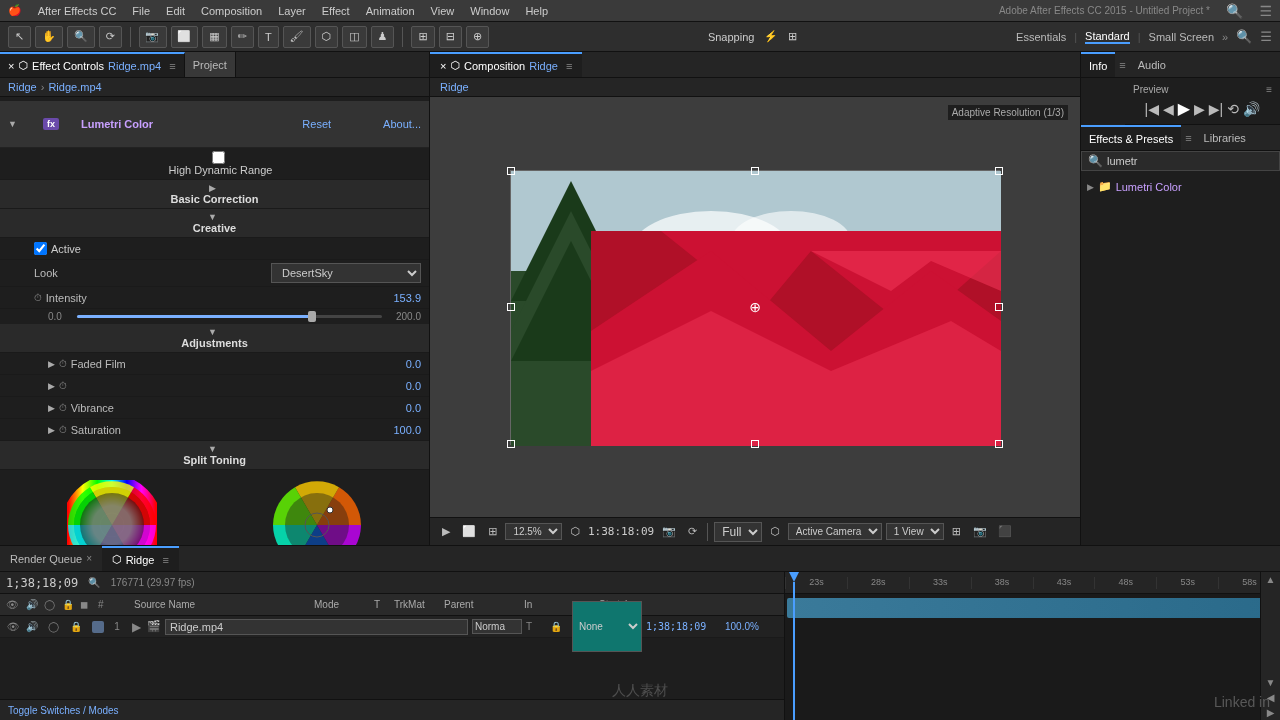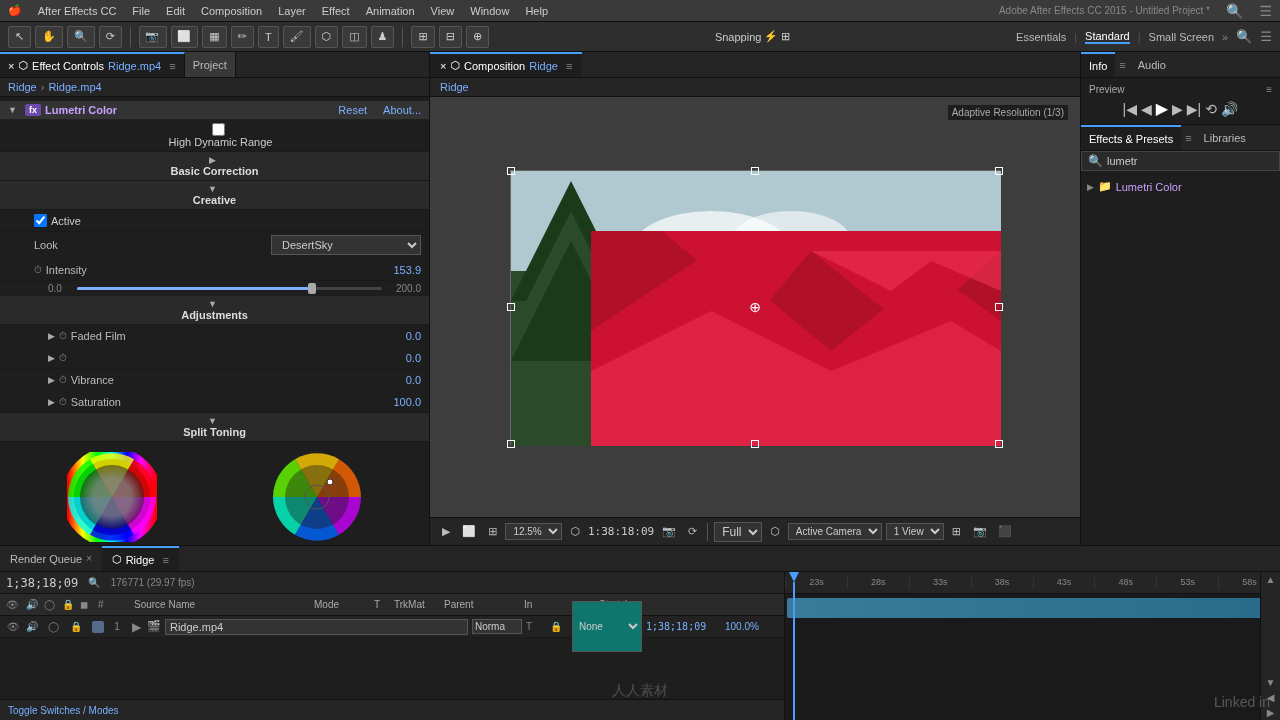--- a/index.html
+++ b/index.html
@@ -6,30 +6,30 @@
     body { background: #1a1a1a; color: #cccccc; font-family: 'Arial', sans-serif; font-size: 11px; overflow: hidden; width: 1280px; height: 720px; position: relative; }
 
     
     .menu-bar { background: #3a3a3a; height: 22px; display: flex; align-items: center; padding: 0 8px; gap: 16px; border-bottom: 1px solid #111; }
     .menu-bar span { color: #ccc; cursor: pointer; font-size: 11px; }
 
     
     .toolbar { background: #2e2e2e; height: 30px; display: flex; align-items: center; padding: 0 8px; gap: 4px; border-bottom: 1px solid #111; }
     .tool-btn { background: #3a3a3a; border: 1px solid #555; color: #ccc; padding: 2px 6px; font-size: 11px; cursor: pointer; border-radius: 2px; height: 22px; display: flex; align-items: center; }
     .tool-sep { width: 1px; height: 20px; background: #555; margin: 0 4px; }
-    .snapping-area { margin-left: auto; display: flex; align-items: center; gap: 3px; color: #ccc; font-size: 11px; }
+    .snapping-area { margin-left: auto; display: flex; align-items: center; gap: 10px; color: #ccc; font-size: 11px; }
 
     
     .left-panel { width: 430px; min-width: 430px; background: #1e1e1e; border-right: 1px solid #111; display: flex; flex-direction: column; overflow: hidden; }
     .left-panel-tabs { display: flex; background: #252525; border-bottom: 1px solid #111; height: 26px; }
     .left-tab { display: flex; align-items: center; padding: 0 8px; background: #383838; border-right: 1px solid #111; color: #bbb; font-size: 11px; cursor: pointer; gap: 4px; }
     .left-tab.active { background: #1e1e1e; color: #fff; border-top: 2px solid #4a9eff; }
     .left-content { flex: 1; overflow-y: auto; padding: 4px 0; }
 
-    .effect-header { display: flex; align-items: center; padding: 3px 8px; background: #333; border-bottom: 1px solid #222; gap: 4px; }
+    .effect-header { display: flex; align-items: center; padding: 17px 8px; background: #333; border-bottom: 1px solid #222; gap: 22px; }
     .effect-header .fx-badge { background: #6a4aaa; color: #fff; font-size: 9px; padding: 1px 4px; border-radius: 2px; font-weight: bold; }
     .effect-name { color: #c8a0ff; font-size: 11px; font-weight: bold; flex: 1; }
     .reset-btn { color: #7ab0ff; cursor: pointer; font-size: 11px; }
     .about-btn { color: #7ab0ff; cursor: pointer; font-size: 11px; }
 
     .effect-row { display: flex; align-items: center; padding: 3px 8px; border-bottom: 1px solid #1a1a1a; min-height: 22px; }
     .effect-indent1 { padding-left: 20px; flex-direction: column; }
     .effect-indent2 { padding-left: 34px; }
     .effect-indent3 { padding-left: 48px; }
 
@@ -84,21 +84,21 @@
     .comp-tool-btn { color: #bbb; background: transparent; border: none; cursor: pointer; font-size: 11px; padding: 2px 4px; display: flex; align-items: center; }
     .zoom-select { background: #333; border: 1px solid #555; color: #ccc; font-size: 10px; padding: 1px 3px; }
     .time-display { color: #ccc; font-size: 11px; font-family: monospace; }
     .full-select { background: #333; border: 1px solid #555; color: #ccc; font-size: 12px; padding: 1px 3px; }
     .camera-select { background: #333; border: 1px solid #555; color: #ccc; font-size: 10px; padding: 1px 3px; }
     .toolbar-sep { width: 1px; height: 18px; background: #555; margin: 0 2px; }
 
     
     .right-panel { width: 200px; min-width: 200px; background: #1e1e1e; border-left: 1px solid #111; display: flex; flex-direction: column; }
 
-    .preview-section { padding: 6px 8px; border-bottom: 1px solid #111; }
+    .preview-section { padding: 6px 8px; border-bottom: 1px solid #111; margin-left: 44px; }
     .preview-label { color: #aaa; font-size: 10px; margin-bottom: 4px; display: flex; justify-content: space-between; align-items: center; }
     .preview-controls { display: flex; align-items: center; gap: 4px; justify-content: center; }
     .prev-btn { color: #bbb; background: transparent; border: none; cursor: pointer; font-size: 14px; }
     .ep-search { display: flex; align-items: center; gap: 4px; background: #2a2a2a; border: 1px solid #444; padding: 2px 6px; margin-bottom: 6px; }
     .ep-search input { background: transparent; border: none; color: #ccc; font-size: 11px; outline: none; flex: 1; width: 100%; }
     .ep-search-icon { color: #888; font-size: 12px; }
 
     .ep-tree-item { display: flex; align-items: center; padding: 3px 6px; cursor: pointer; gap: 4px; }
     .ep-triangle { color: #888; font-size: 9px; }
     .ep-item-icon { color: #aaa; font-size: 11px; }

